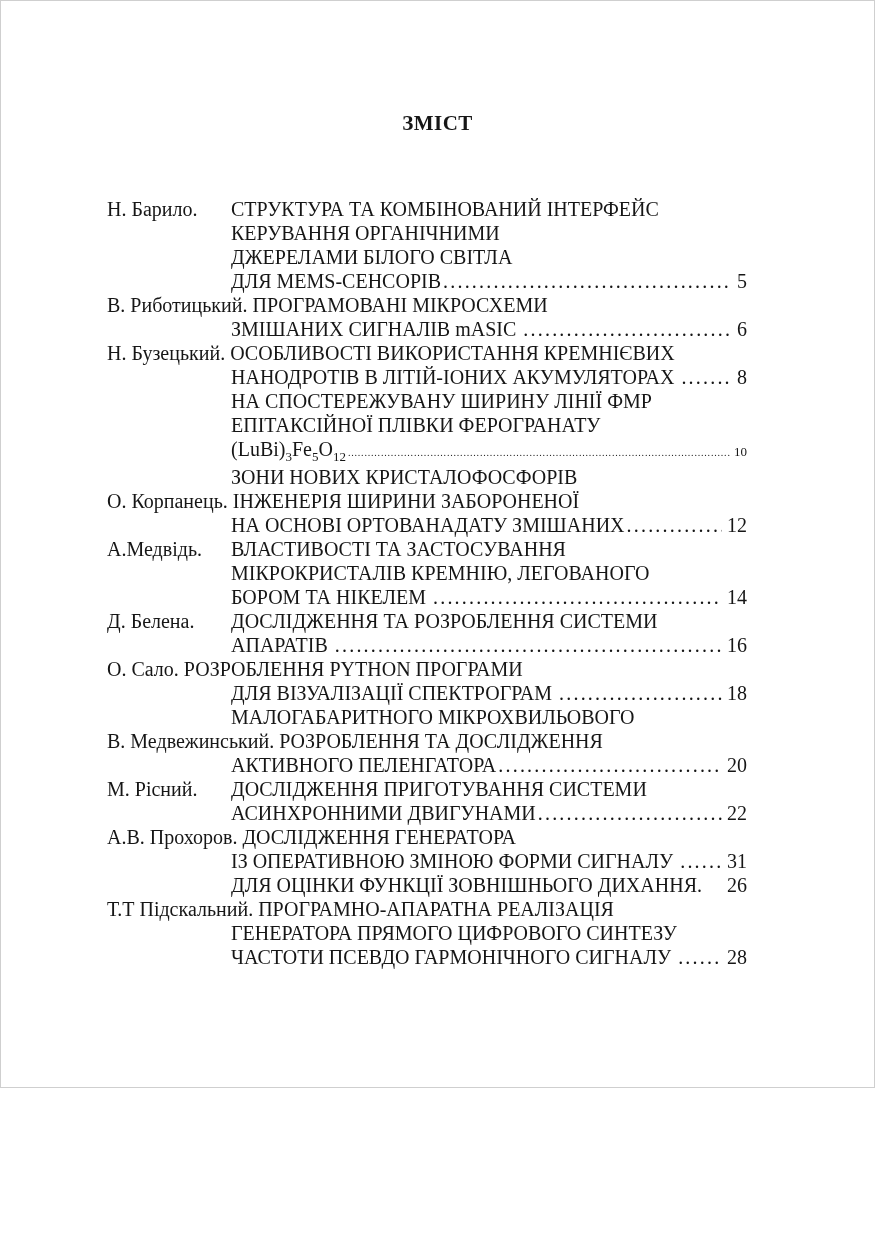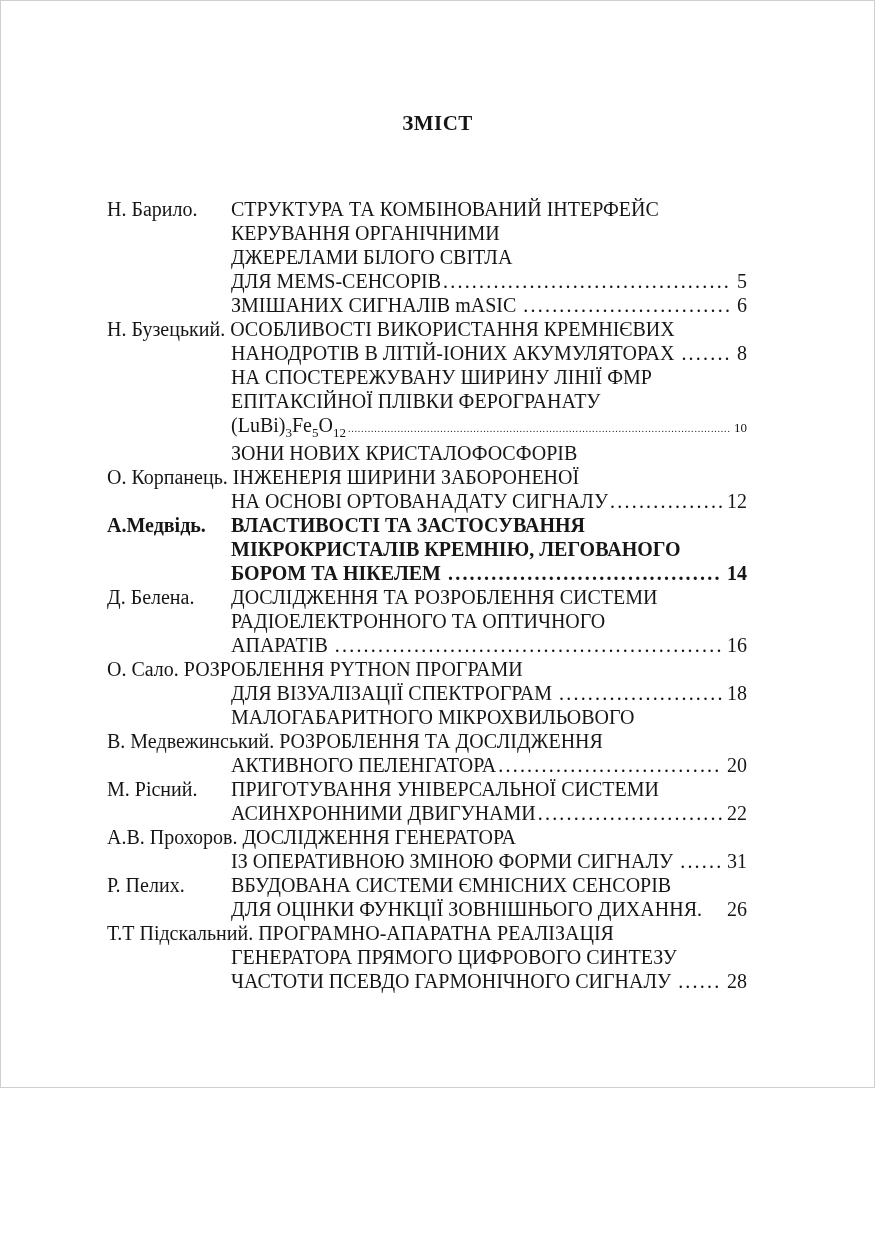--- a/index.html
+++ b/index.html
@@ -29,21 +29,21 @@
     top: 189px;
     left: 99px;
     width: 640px;
     margin: 8px;
     padding: 0;
     list-style: none;
     font-size: 20px;
     line-height: 24px;
   }
   .toc-entry { padding-left: 124px; }
-  .toc-entry.bold { font-weight: 700; }
+  .toc-entry.bold { font-weight: 400; }
   .line { white-space: nowrap; }
   .line.first { margin-left: -124px; }
   .author.tabbed { display: inline-block; width: 124px; }
   .line.last { display: flex; align-items: baseline; }
   .line.last .txt { white-space: pre; }
   .dots {
     flex: 1 1 auto;
     overflow: hidden;
     white-space: nowrap;
     letter-spacing: 2.2px;
@@ -79,20 +79,21 @@
         <div class="line first"><span class="author tabbed">Н. Барило.</span><span>СТРУКТУРА ТА КОМБІНОВАНИЙ ІНТЕРФЕЙС</span></div>
         <div class="line">КЕРУВАННЯ ОРГАНІЧНИМИ</div>
         <div class="line">ДЖЕРЕЛАМИ БІЛОГО СВІТЛА</div>
         <div class="line last">
           <span class="txt">ДЛЯ MEMS-СЕНСОРІВ</span>
           <span class="dots">......................................................................................................................................................</span>
           <span class="pg">5</span>
         </div>
       </li>
       <li class="toc-entry">
+        <div class="line first"><span class="author">В. Риботицький.</span> <span>ПРОГРАМОВАНІ МІКРОСХЕМИ</span></div>
         <div class="line last">
           <span class="txt">ЗМІШАНИХ СИГНАЛІВ mASIC </span>
           <span class="dots">......................................................................................................................................................</span>
           <span class="pg">6</span>
         </div>
       </li>
       <li class="toc-entry">
         <div class="line first"><span class="author">Н. Бузецький.</span> <span>ОСОБЛИВОСТІ ВИКОРИСТАННЯ КРЕМНІЄВИХ</span></div>
         <div class="line last">
           <span class="txt">НАНОДРОТІВ В ЛІТІЙ-ІОНИХ АКУМУЛЯТОРАХ </span>
@@ -106,37 +107,36 @@
         <div class="line last">
           <span class="txt">(LuBi)<sub>3</sub>Fe<sub>5</sub>O<sub>12</sub></span>
           <span class="dots fine">............................................................................................................................................................................................................................................................................................................</span>
           <span class="pg small">10</span>
         </div>
       </li>
       <li class="toc-entry">
         <div class="line">ЗОНИ НОВИХ КРИСТАЛОФОСФОРІВ</div>
         <div class="line first"><span class="author">О. Корпанець.</span> <span>ІНЖЕНЕРІЯ ШИРИНИ ЗАБОРОНЕНОЇ</span></div>
         <div class="line last">
-          <span class="txt">НА ОСНОВІ ОРТОВАНАДАТУ СИГНАЛУ</span>
+          <span class="txt">НА ОСНОВІ ОРТОВАНАДАТУ ЗМІШАНИХ</span>
           <span class="dots">......................................................................................................................................................</span>
           <span class="pg">12</span>
         </div>
       </li>
       <li class="toc-entry bold">
         <div class="line first"><span class="author tabbed">А.Медвідь.</span><span>ВЛАСТИВОСТІ ТА ЗАСТОСУВАННЯ</span></div>
         <div class="line">МІКРОКРИСТАЛІВ КРЕМНІЮ, ЛЕГОВАНОГО</div>
         <div class="line last">
           <span class="txt">БОРОМ ТА НІКЕЛЕМ </span>
           <span class="dots">......................................................................................................................................................</span>
           <span class="pg">14</span>
         </div>
       </li>
       <li class="toc-entry">
         <div class="line first"><span class="author tabbed">Д. Белена.</span><span>ДОСЛІДЖЕННЯ ТА РОЗРОБЛЕННЯ СИСТЕМИ</span></div>
-        <div class="line">РАДІОЕЛЕКТРОННОГО ТА ОПТИЧНОГО</div>
         <div class="line last">
           <span class="txt">АПАРАТІВ </span>
           <span class="dots">......................................................................................................................................................</span>
           <span class="pg">16</span>
         </div>
       </li>
       <li class="toc-entry">
         <div class="line first"><span class="author">О. Сало.</span> <span>РОЗРОБЛЕННЯ PYTHON ПРОГРАМИ</span></div>
         <div class="line last">
           <span class="txt">ДЛЯ ВІЗУАЛІЗАЦІЇ СПЕКТРОГРАМ </span>
@@ -147,37 +147,36 @@
       <li class="toc-entry">
         <div class="line">МАЛОГАБАРИТНОГО МІКРОХВИЛЬОВОГО</div>
         <div class="line first"><span class="author">В. Медвежинський.</span> <span>РОЗРОБЛЕННЯ ТА ДОСЛІДЖЕННЯ</span></div>
         <div class="line last">
           <span class="txt">АКТИВНОГО ПЕЛЕНГАТОРА</span>
           <span class="dots">......................................................................................................................................................</span>
           <span class="pg">20</span>
         </div>
       </li>
       <li class="toc-entry">
-        <div class="line first"><span class="author tabbed">М. Рісний.</span><span>ПРИГОТУВАННЯ УНІВЕРСАЛЬНОЇ СИСТЕМИ</span></div>
+        <div class="line first"><span class="author tabbed">М. Рісний.</span><span>ДОСЛІДЖЕННЯ ПРИГОТУВАННЯ СИСТЕМИ</span></div>
         <div class="line last">
           <span class="txt">АСИНХРОННИМИ ДВИГУНАМИ</span>
           <span class="dots">......................................................................................................................................................</span>
           <span class="pg">22</span>
         </div>
       </li>
       <li class="toc-entry">
         <div class="line first"><span class="author">А.В. Прохоров.</span> <span>ДОСЛІДЖЕННЯ ГЕНЕРАТОРА</span></div>
         <div class="line last">
           <span class="txt">ІЗ ОПЕРАТИВНОЮ ЗМІНОЮ ФОРМИ СИГНАЛУ </span>
           <span class="dots">......................................................................................................................................................</span>
           <span class="pg">31</span>
         </div>
       </li>
       <li class="toc-entry">
-        <div class="line first"><span class="author tabbed">Р. Пелих.</span><span>ВБУДОВАНА СИСТЕМИ ЄМНІСНИХ СЕНСОРІВ</span></div>
         <div class="line last">
           <span class="txt">ДЛЯ ОЦІНКИ ФУНКЦІЇ ЗОВНІШНЬОГО ДИХАННЯ.</span>
           <span class="dots none"></span>
           <span class="pg">26</span>
         </div>
       </li>
       <li class="toc-entry">
         <div class="line first"><span class="author">Т.Т Підскальний.</span> <span>ПРОГРАМНО-АПАРАТНА РЕАЛІЗАЦІЯ</span></div>
         <div class="line">ГЕНЕРАТОРА ПРЯМОГО ЦИФРОВОГО СИНТЕЗУ</div>
         <div class="line last">

